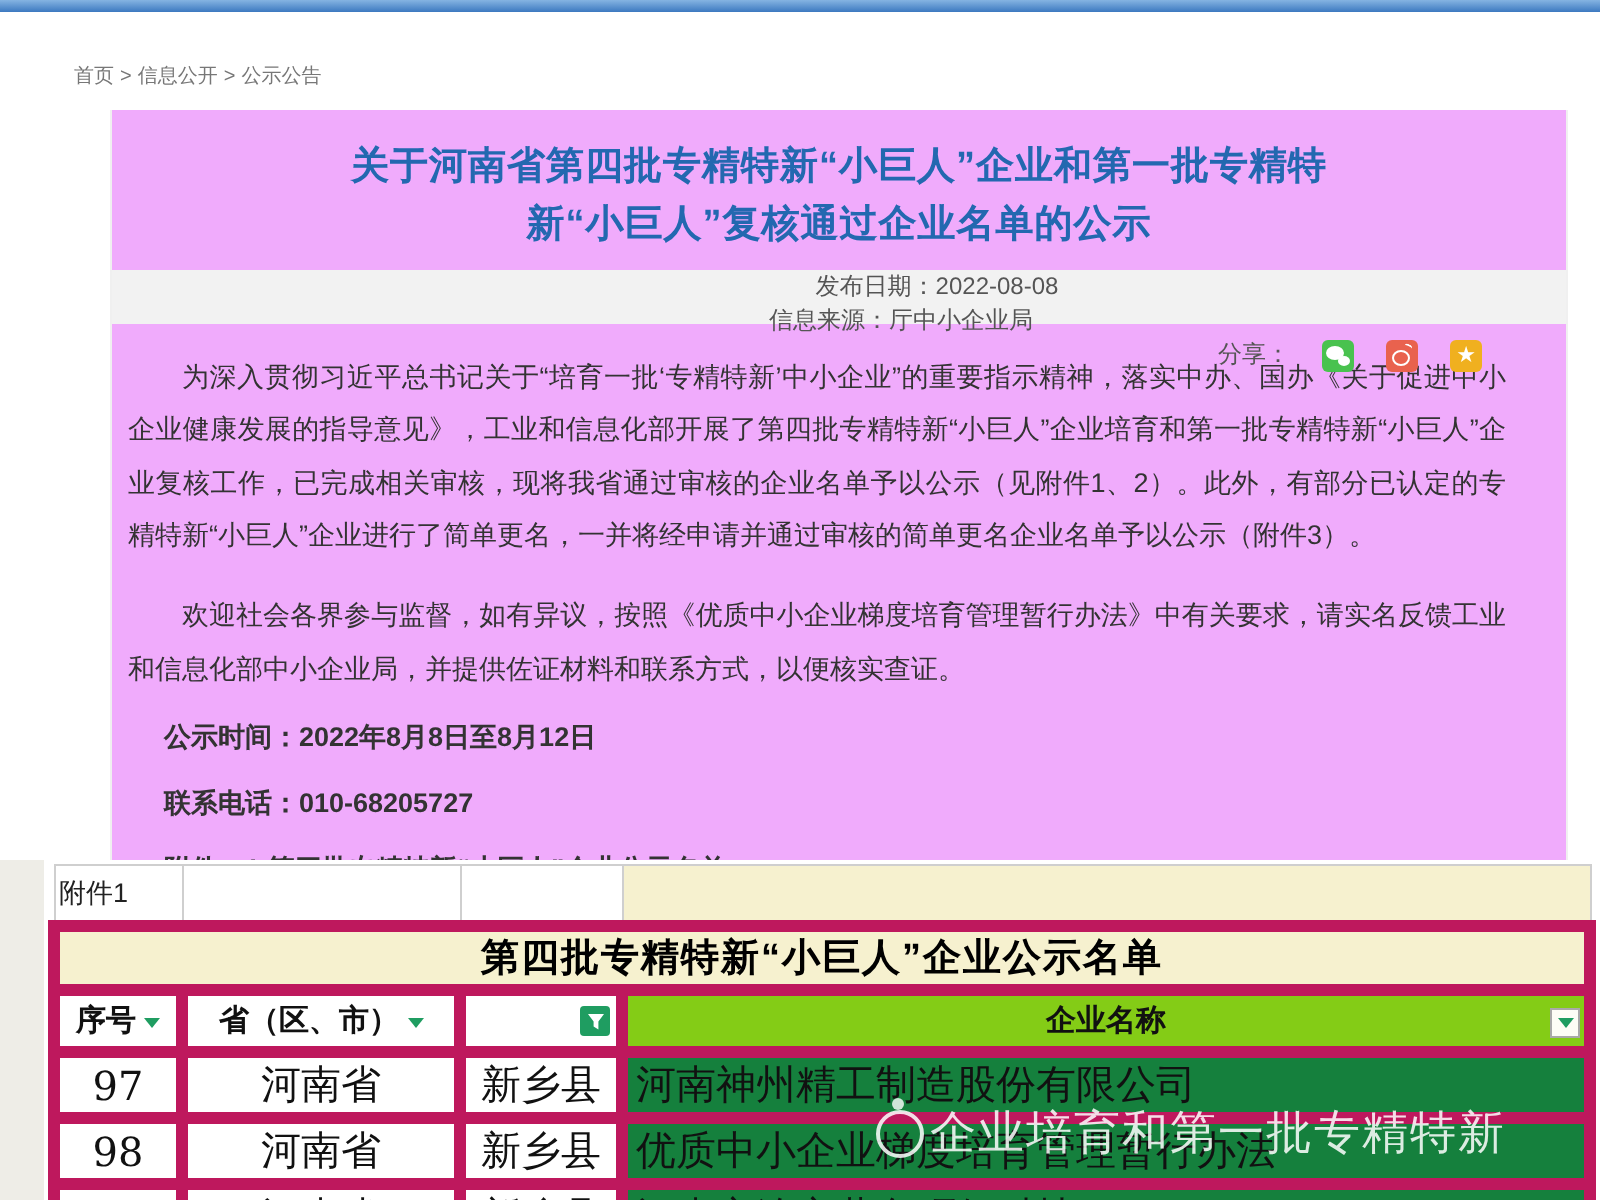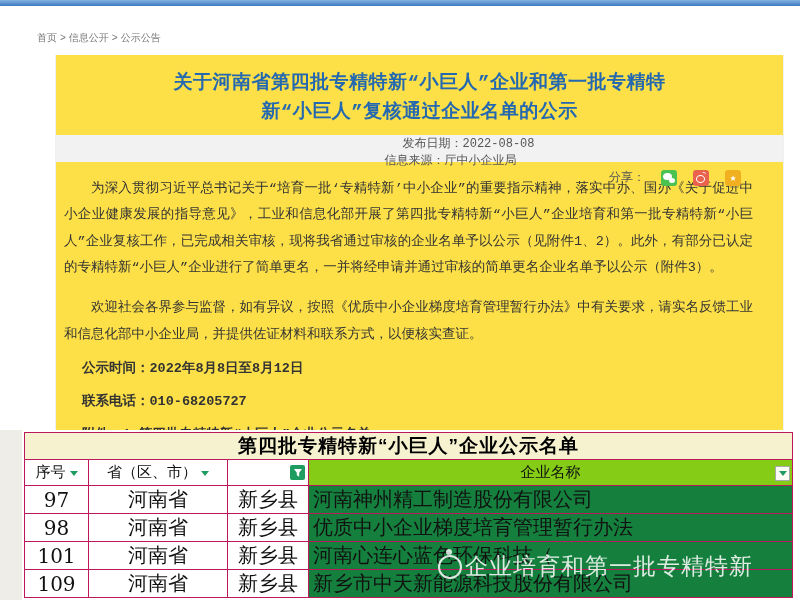--- a/index.html
+++ b/index.html
@@ -4,22 +4,22 @@
 <style>
   html,body{margin:0;padding:0;width:800px;height:600px;overflow:hidden;background:#fff;
     font-family:"Liberation Sans","DejaVu Sans",sans-serif;}
   
   #topbar{position:absolute;top:0;left:0;width:800px;height:6px;
     background:linear-gradient(to bottom,#85b4e2,#3c79c0);}
   
   #breadcrumb{position:absolute;top:31px;left:37px;font-size:10px;color:#777;}
   #breadcrumb span{margin:0 3px;}
   
-  #content{position:absolute;top:55px;left:55px;width:727px;background:#fde047;
-    border:1px solid #f0f0f0;border-top:none;min-height:362px;font-family:Liberation Mono, monospace;}
+  #content{position:absolute;top:55px;left:55px;width:727px;background:#f0abfc;
+    border:1px solid #f0f0f0;border-top:none;min-height:362px;}
   #article-title{margin:14px 10px 8px 10px;text-align:center;color:#2368b0;
     font-size:19px;font-weight:bold;line-height:29px;letter-spacing:0.5px;}
   #meta-strip{height:27px;background:#f2f2f2;display:flex;align-items:center;
     font-size:12px;color:#555;flex-direction:column;}
   #meta-strip .pub{margin-left:98px;}
   #meta-strip .src{margin-left:62px;}
   #meta-strip .share{margin-left:auto;margin-right:42px;display:flex;align-items:center;gap:16px;}
   .ic{width:16px;height:16px;border-radius:3px;display:inline-block;position:relative;}
   .ic.wechat{background:#49c24f;}
   .ic.wechat::before{content:"";position:absolute;left:2px;top:3px;width:9px;height:7px;
@@ -40,27 +40,27 @@
   #attach-block{margin:10px 0 0 26px;font-size:13.5px;color:#333;font-weight:bold;line-height:1.7;}
   #attach-block .item2{margin-left:70px;margin-top:5px;}
   #sign-date{margin:16px 46px 18px 0;text-align:right;font-size:13.5px;
     color:#333;font-weight:bold;}
   
   #sheet{position:absolute;top:430px;left:0;width:800px;height:170px;background:#fff;}
   #sheet-leftstrip{position:absolute;top:0;left:0;width:22px;height:170px;background:#eeede7;}
   table{border-collapse:collapse;position:absolute;top:2px;left:24px;table-layout:fixed;
     font-family:"DejaVu Serif","Liberation Serif",serif;color:#111;}
   col.c1{width:64px;}col.c2{width:139px;}col.c3{width:81px;}col.c4{width:484px;}
-  td{border:1px solid #be185d;padding:0 2px;overflow:hidden;white-space:nowrap;}
+  td{border:6px solid #be185d;padding:0 2px;overflow:hidden;white-space:nowrap;}
   tr.rowA td{border:1px solid #cfcfcf;border-bottom:1px solid #4a4a4a;height:27px;
     font-family:"Liberation Sans",sans-serif;font-size:13.5px;color:#222;}
   tr.rowA td.hl{background:#f6f1cf;}
   tr.titleRow td{height:26px;background:#f6f1cf;text-align:center;font-weight:bold;
     font-size:19px;letter-spacing:1px;font-family:"Liberation Sans",sans-serif;color:#000;}
-  tr.headRow td{height:25px;font-weight:normal;font-size:15px;text-align:center;
+  tr.headRow td{height:25px;font-weight:bold;font-size:15px;text-align:center;
     font-family:"Liberation Sans",sans-serif;position:relative;}
   tr.headRow td.hl{background:#84cc16;margin-left:48px;}
   tr.dataRow td{height:25px;font-size:20px;text-align:center;}
   tr.dataRow td.hl{background:#15803d;text-align:left;padding-left:4px;}
   .drop{display:inline-block;width:0;height:0;border-left:4px solid transparent;
     border-right:4px solid transparent;border-top:5px solid #1f9d61;margin-left:4px;
     vertical-align:middle;}
   .dropbox{position:absolute;right:2px;top:6px;width:13px;height:13px;background:#fdfdf6;
     border:1px solid #a9a9a9;display:flex;align-items:center;justify-content:center;}
   .dropbox .drop{margin:0;}
@@ -120,20 +120,26 @@
   <div id="sheet-leftstrip"></div>
 
   <table>
     <colgroup>
         <col class="c1">
         <col class="c2">
         <col class="c3">
         <col class="c4">
       </colgroup>
     <tbody>
+        <tr class="rowA">
+      <td>附件1</td>
+      <td></td>
+      <td></td>
+      <td class="hl"></td>
+    </tr>
     <tr class="titleRow">
       <td colspan="4">第四批专精特新“小巨人”企业公示名单</td>
     </tr>
     <tr class="headRow">
       <td><span>序号</span><span class="drop"></span></td>
       <td><span>省（区、市）</span><span class="drop"></span></td>
       <td><span></span>
         <span class="funnel">
           <svg viewBox="0 0 10 10" width="10" height="10">
                 <path d="M1 1h8L6.2 4.8v4L3.8 7.2V4.8z" fill="#fff"></path>

